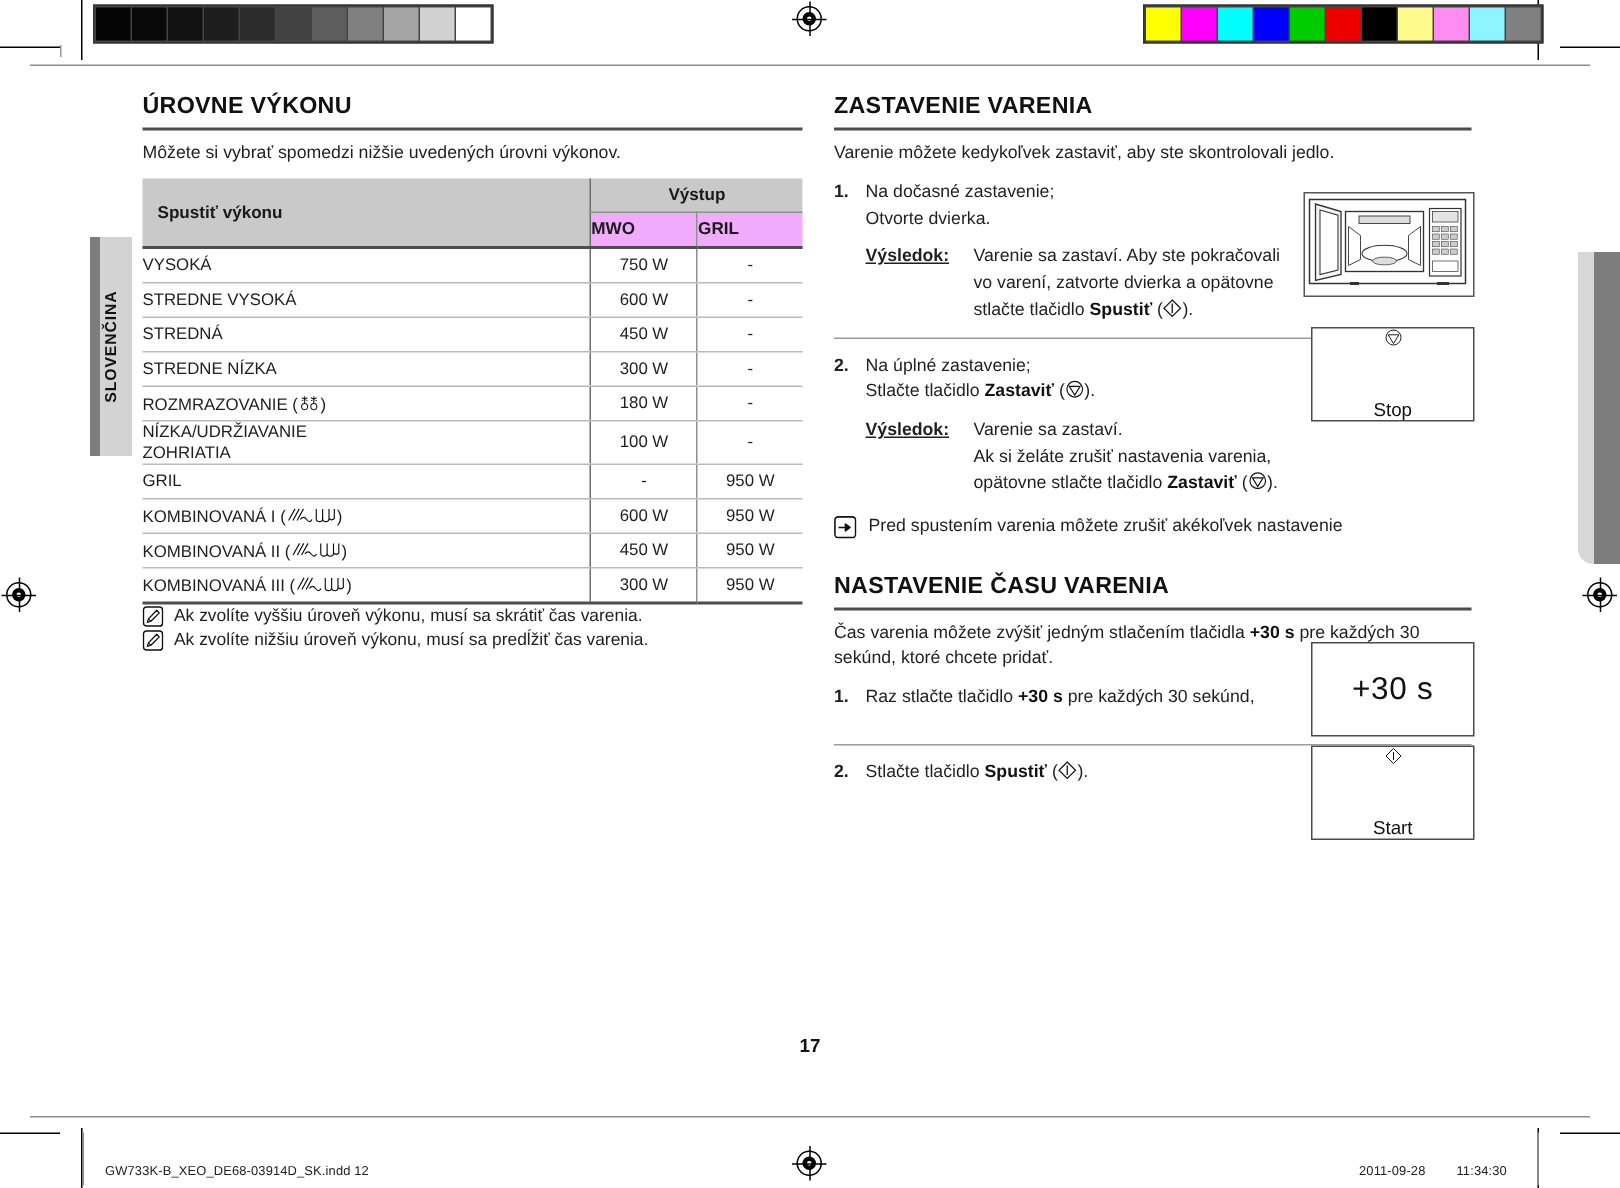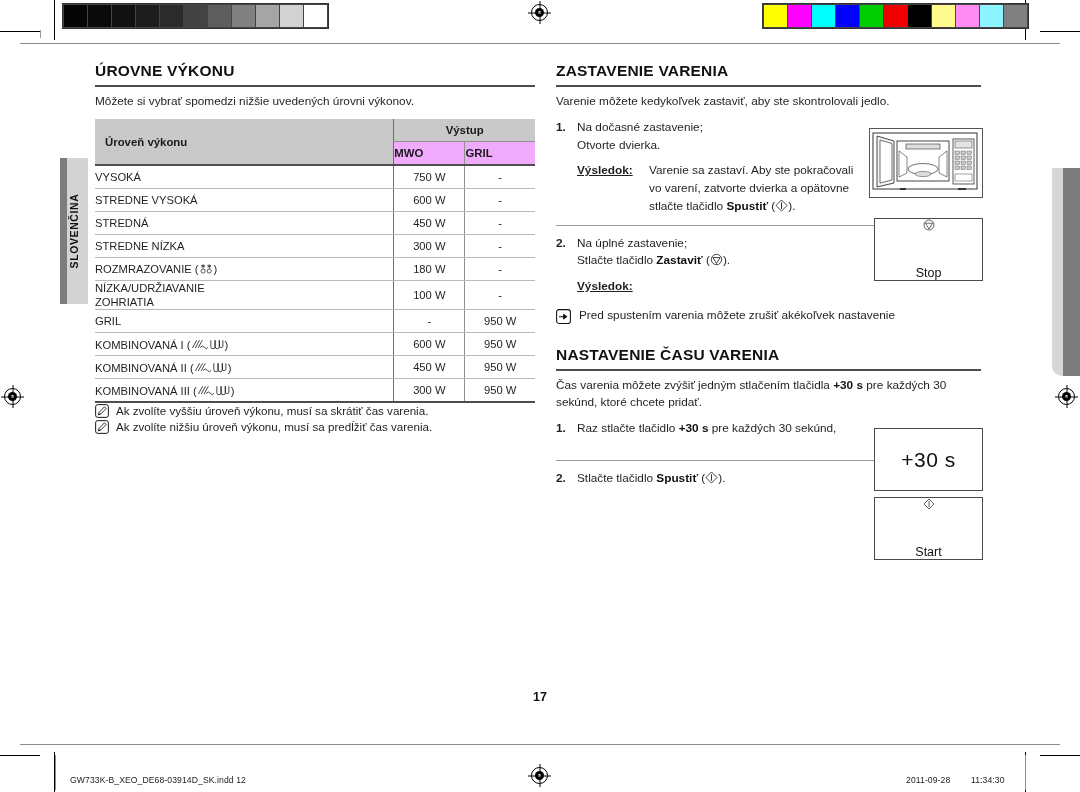--- a/index.html
+++ b/index.html
@@ -350,21 +350,21 @@
   </div>
   <div class="side-tab"></div>
 
   <div class="col-left">
     <h2 class="sec">ÚROVNE VÝKONU</h2>
     <p class="intro">Môžete si vybrať spomedzi nižšie uvedených úrovni výkonov.</p>
 
     <table class="levels">
       <thead>
         <tr>
-          <td class="hdr-left" rowspan="2">Úroveň výkonu</td>
+          <td class="hdr-left" rowspan="2">Spustiť výkonu</td>
           <td class="hdr-cell vline-dark" colspan="2">Výstup</td>
         </tr>
         <tr>
           <td class="hdr-sub vline-dark">MWO</td>
           <td class="hdr-sub vline">GRIL</td>
         </tr>
       </thead>
       <tbody id="levels-body">
           <tr>
             <td class="name">VYSOKÁ</td>
@@ -497,20 +497,30 @@
       <div class="body">
         <div>Na úplné zastavenie;</div>
         <div>
           <span>Stlačte tlačidlo </span><b>Zastaviť</b><span> (</span><svg class="sym" width="13" height="13" viewBox="0 0 20 20">
               <circle cx="10" cy="10" r="8" fill="none" stroke="#111" stroke-width="1.2"></circle>
               <path d="M4.5 7 L15.5 7 L10 16 Z" fill="none" stroke="#111" stroke-width="1.2"></path>
             </svg><span>).</span>
         </div>
         <div class="result">
           <div class="lbl">Výsledok:</div>
+          <div class="txt">
+            <div>Varenie sa zastaví.</div>
+            <div>Ak si želáte zrušiť nastavenia varenia,</div>
+            <div>
+              <span>opätovne stlačte tlačidlo </span><b>Zastaviť</b><span> (</span><svg class="sym" width="13" height="13" viewBox="0 0 20 20">
+                  <circle cx="10" cy="10" r="8" fill="none" stroke="#111" stroke-width="1.2"></circle>
+                  <path d="M4.5 7 L15.5 7 L10 16 Z" fill="none" stroke="#111" stroke-width="1.2"></path>
+                </svg><span>).</span>
+            </div>
+          </div>
         </div>
       </div>
     </div>
 
     <div class="tipnote">
       <svg class="tip-ico" viewBox="0 0 20 20">
         <rect x="0.8" y="0.8" width="18.4" height="18.4" rx="3" fill="none" stroke="#111" stroke-width="1.4"></rect>
         <path d="M4 10.2 h6.2 M10.2 7.2 l4 3 -4 3 z" fill="#111" stroke="#111" stroke-width="1.4" stroke-linejoin="round"></path>
       </svg>
       <div>

